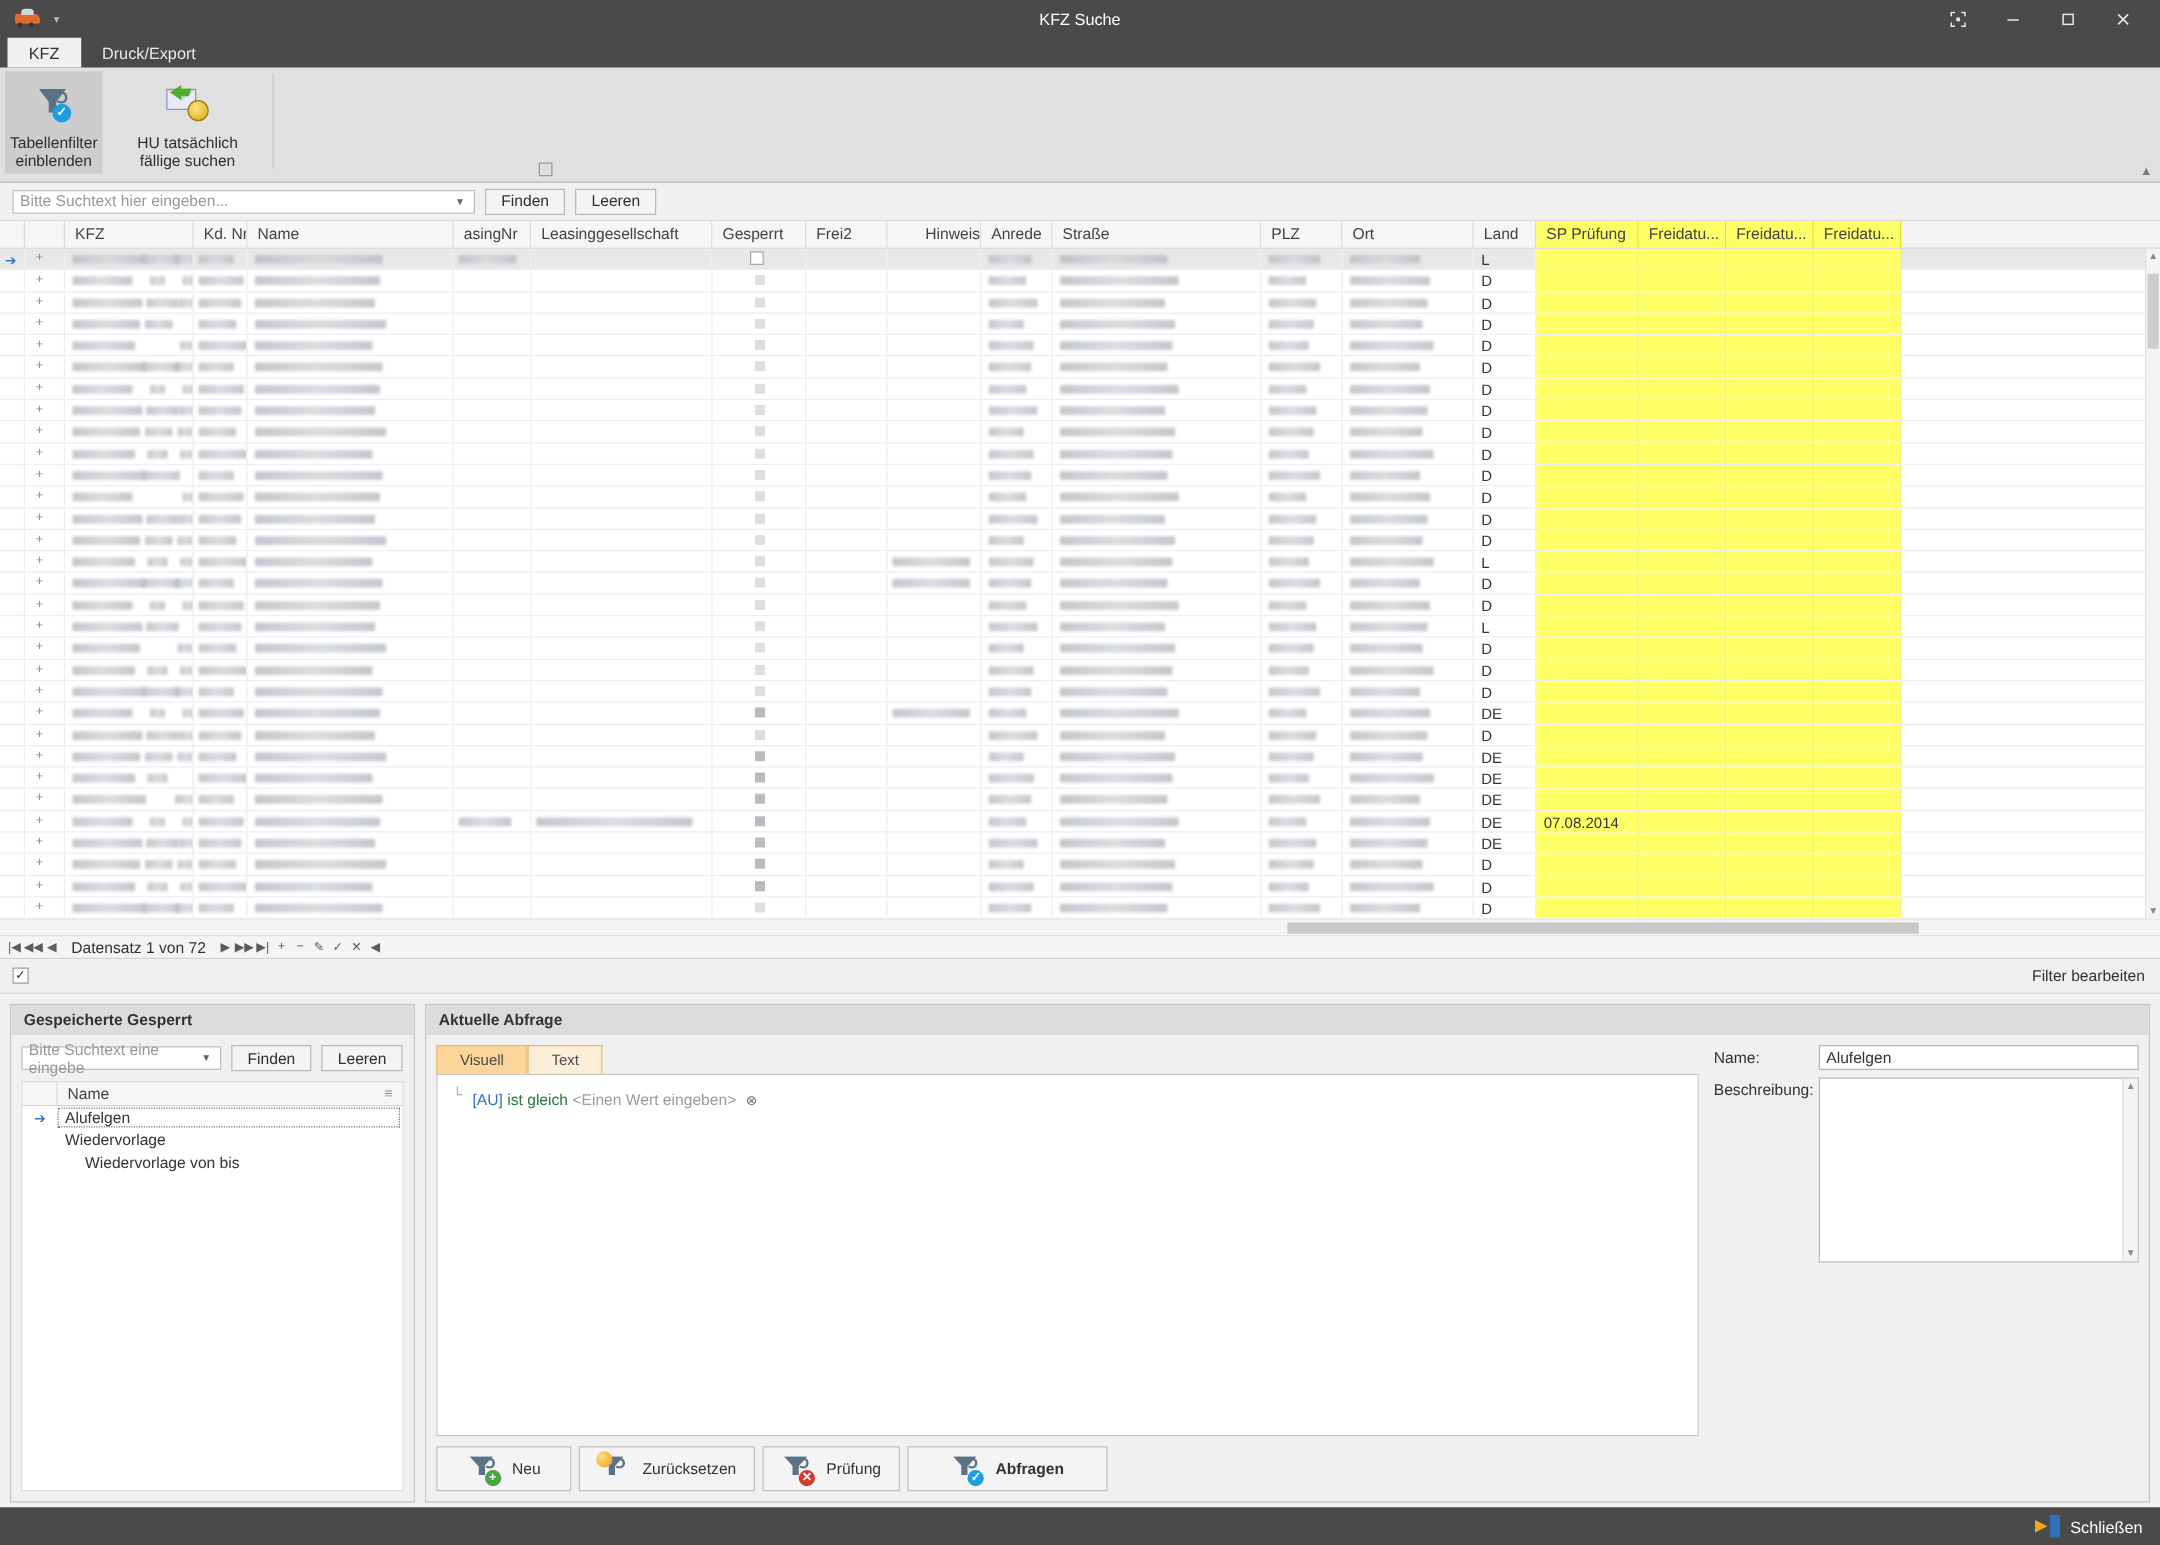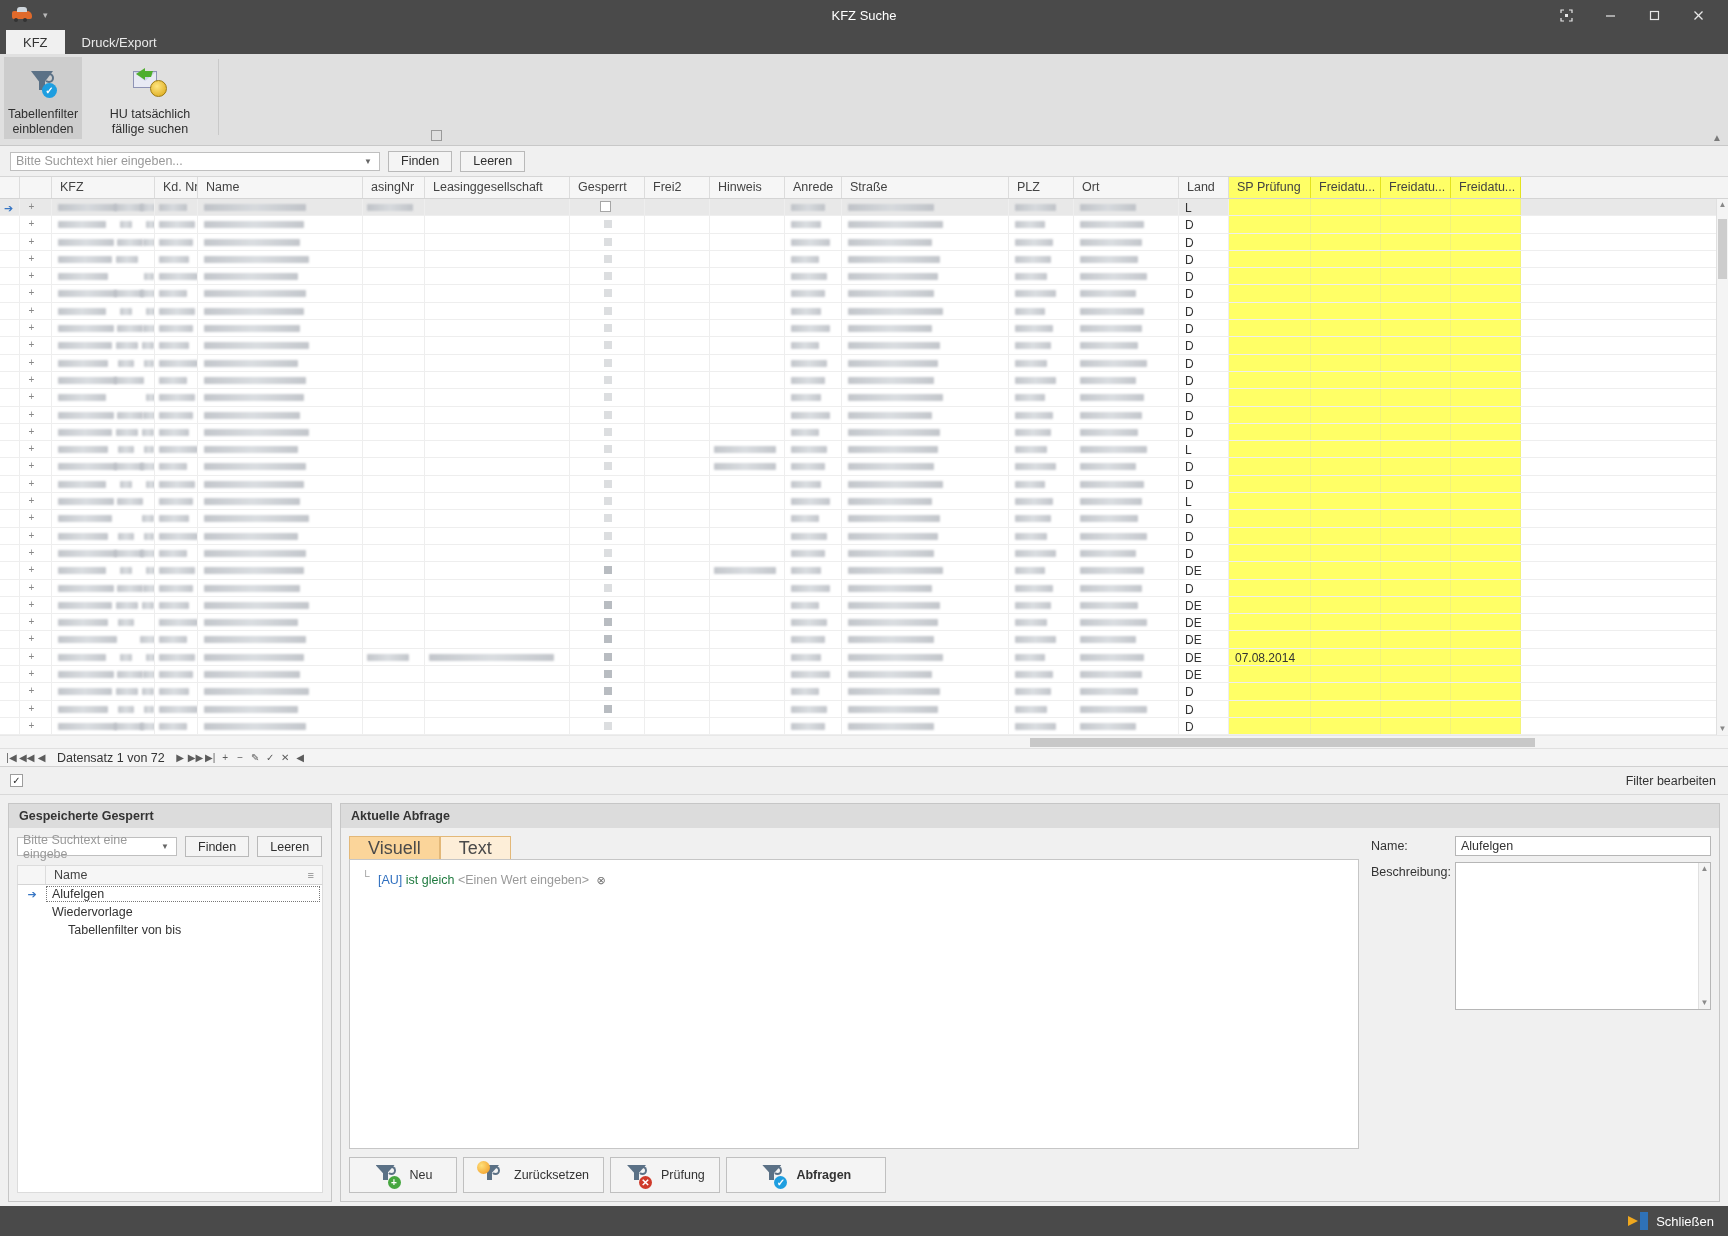--- a/index.html
+++ b/index.html
@@ -144,21 +144,21 @@
   .listhead .lh-ico { padding-right:8px; color:#888; font-size:11px; }
   .listbody { border:1px solid #dcdcdc; border-top:none; background:#fff; flex:1 1 auto; }
   .lrow { display:flex; height:18px; align-items:center; font-size:12.5px; color:#333; }
   .lrow .lgut { width:28px; text-align:center; color:#3776c4; font-size:11px; }
   .lrow .lname { flex:1; padding-left:6px; }
   .lrow.cur .lname { border:1px dotted #777; margin-right:2px; padding-left:5px; }
   .lrow .lname.indent { padding-left:22px; }
 
   .pane-right { flex:1 1 auto; }
   .qtabs { display:flex; }
-  .qtab { height:23px; padding:0 18px; display:flex; align-items:center; font-size:18px;
+  .qtab { height:23px; padding:0 18px; display:flex; align-items:center; font-size:12px;
           border:1px solid #e3b878; border-bottom:none; color:#4a4a4a; }
   .qtab.active { background:#fbd59a; }
   .qtab.inactive { background:#fdeed8; }
   .qbox { border:1px solid #c6c6c6; background:#fff; flex:1 1 auto; padding:8px 10px;
           font-size:12.5px; }
   .qline1 { color:#d14; }
   .qline1 .plus { color:#6d6d6d; margin-left:4px; font-size:11px; }
   .qline2 { margin-top:5px; padding-left:18px; position:relative; }
   .qline2 .tree { position:absolute; left:2px; top:-3px; color:#9a9a9a; font-size:11px; }
   .qfield { color:#2f6fbf; }
@@ -315,21 +315,21 @@
     <div class="gridhead" id="gridhead">
         <div class="hc" style="width: 20px;"></div>
         <div class="hc" style="width: 32px;"></div>
         <div class="hc" style="width: 103px;"><span>KFZ</span></div>
         <div class="hc" style="width: 43px;"><span>Kd. Nr.</span></div>
         <div class="hc" style="width: 165px;"><span>Name</span></div>
         <div class="hc" style="width: 62px;"><span>asingNr</span></div>
         <div class="hc" style="width: 145px;"><span>Leasinggesellschaft</span></div>
         <div class="hc" style="width: 75px;"><span>Gesperrt</span></div>
         <div class="hc" style="width: 65px;"><span>Frei2</span></div>
-        <div class="hc" style="width: 75px;"><span>Hinweis</span></div>
+        <div class="hc" style="width: 75px; text-align: right;"><span>Hinweis</span></div>
         <div class="hc" style="width: 57px;"><span>Anrede</span></div>
         <div class="hc" style="width: 167px;"><span>Straße</span></div>
         <div class="hc" style="width: 65px;"><span>PLZ</span></div>
         <div class="hc" style="width: 105px;"><span>Ort</span></div>
         <div class="hc" style="width: 50px;"><span>Land</span></div>
         <div class="hc yellow" style="width: 82px;"><span>SP Prüfung</span></div>
         <div class="hc yellow" style="width: 70px;"><span>Freidatu...</span></div>
         <div class="hc yellow" style="width: 70px;"><span>Freidatu...</span></div>
         <div class="hc yellow" style="width: 70px;"><span>Freidatu...</span></div>
       </div>
@@ -1730,21 +1730,21 @@
             <div class="lrow cur">
               <div class="lgut">➔</div>
               <div class="lname">Alufelgen</div>
             </div>
             <div class="lrow">
               <div class="lgut"></div>
               <div class="lname">Wiedervorlage</div>
             </div>
             <div class="lrow">
               <div class="lgut"></div>
-              <div class="lname indent">Tabellenfilter von bis</div>
+              <div class="lname indent">Wiedervorlage von bis</div>
             </div>
           </div>
       </div>
     </div>
 
     <div class="pane pane-right">
       <div class="pane-title">Aktuelle Abfrage</div>
       <div class="pane-body" style="flex-direction:row;">
 
         <div style="flex:1 1 auto; display:flex; flex-direction:column;">

